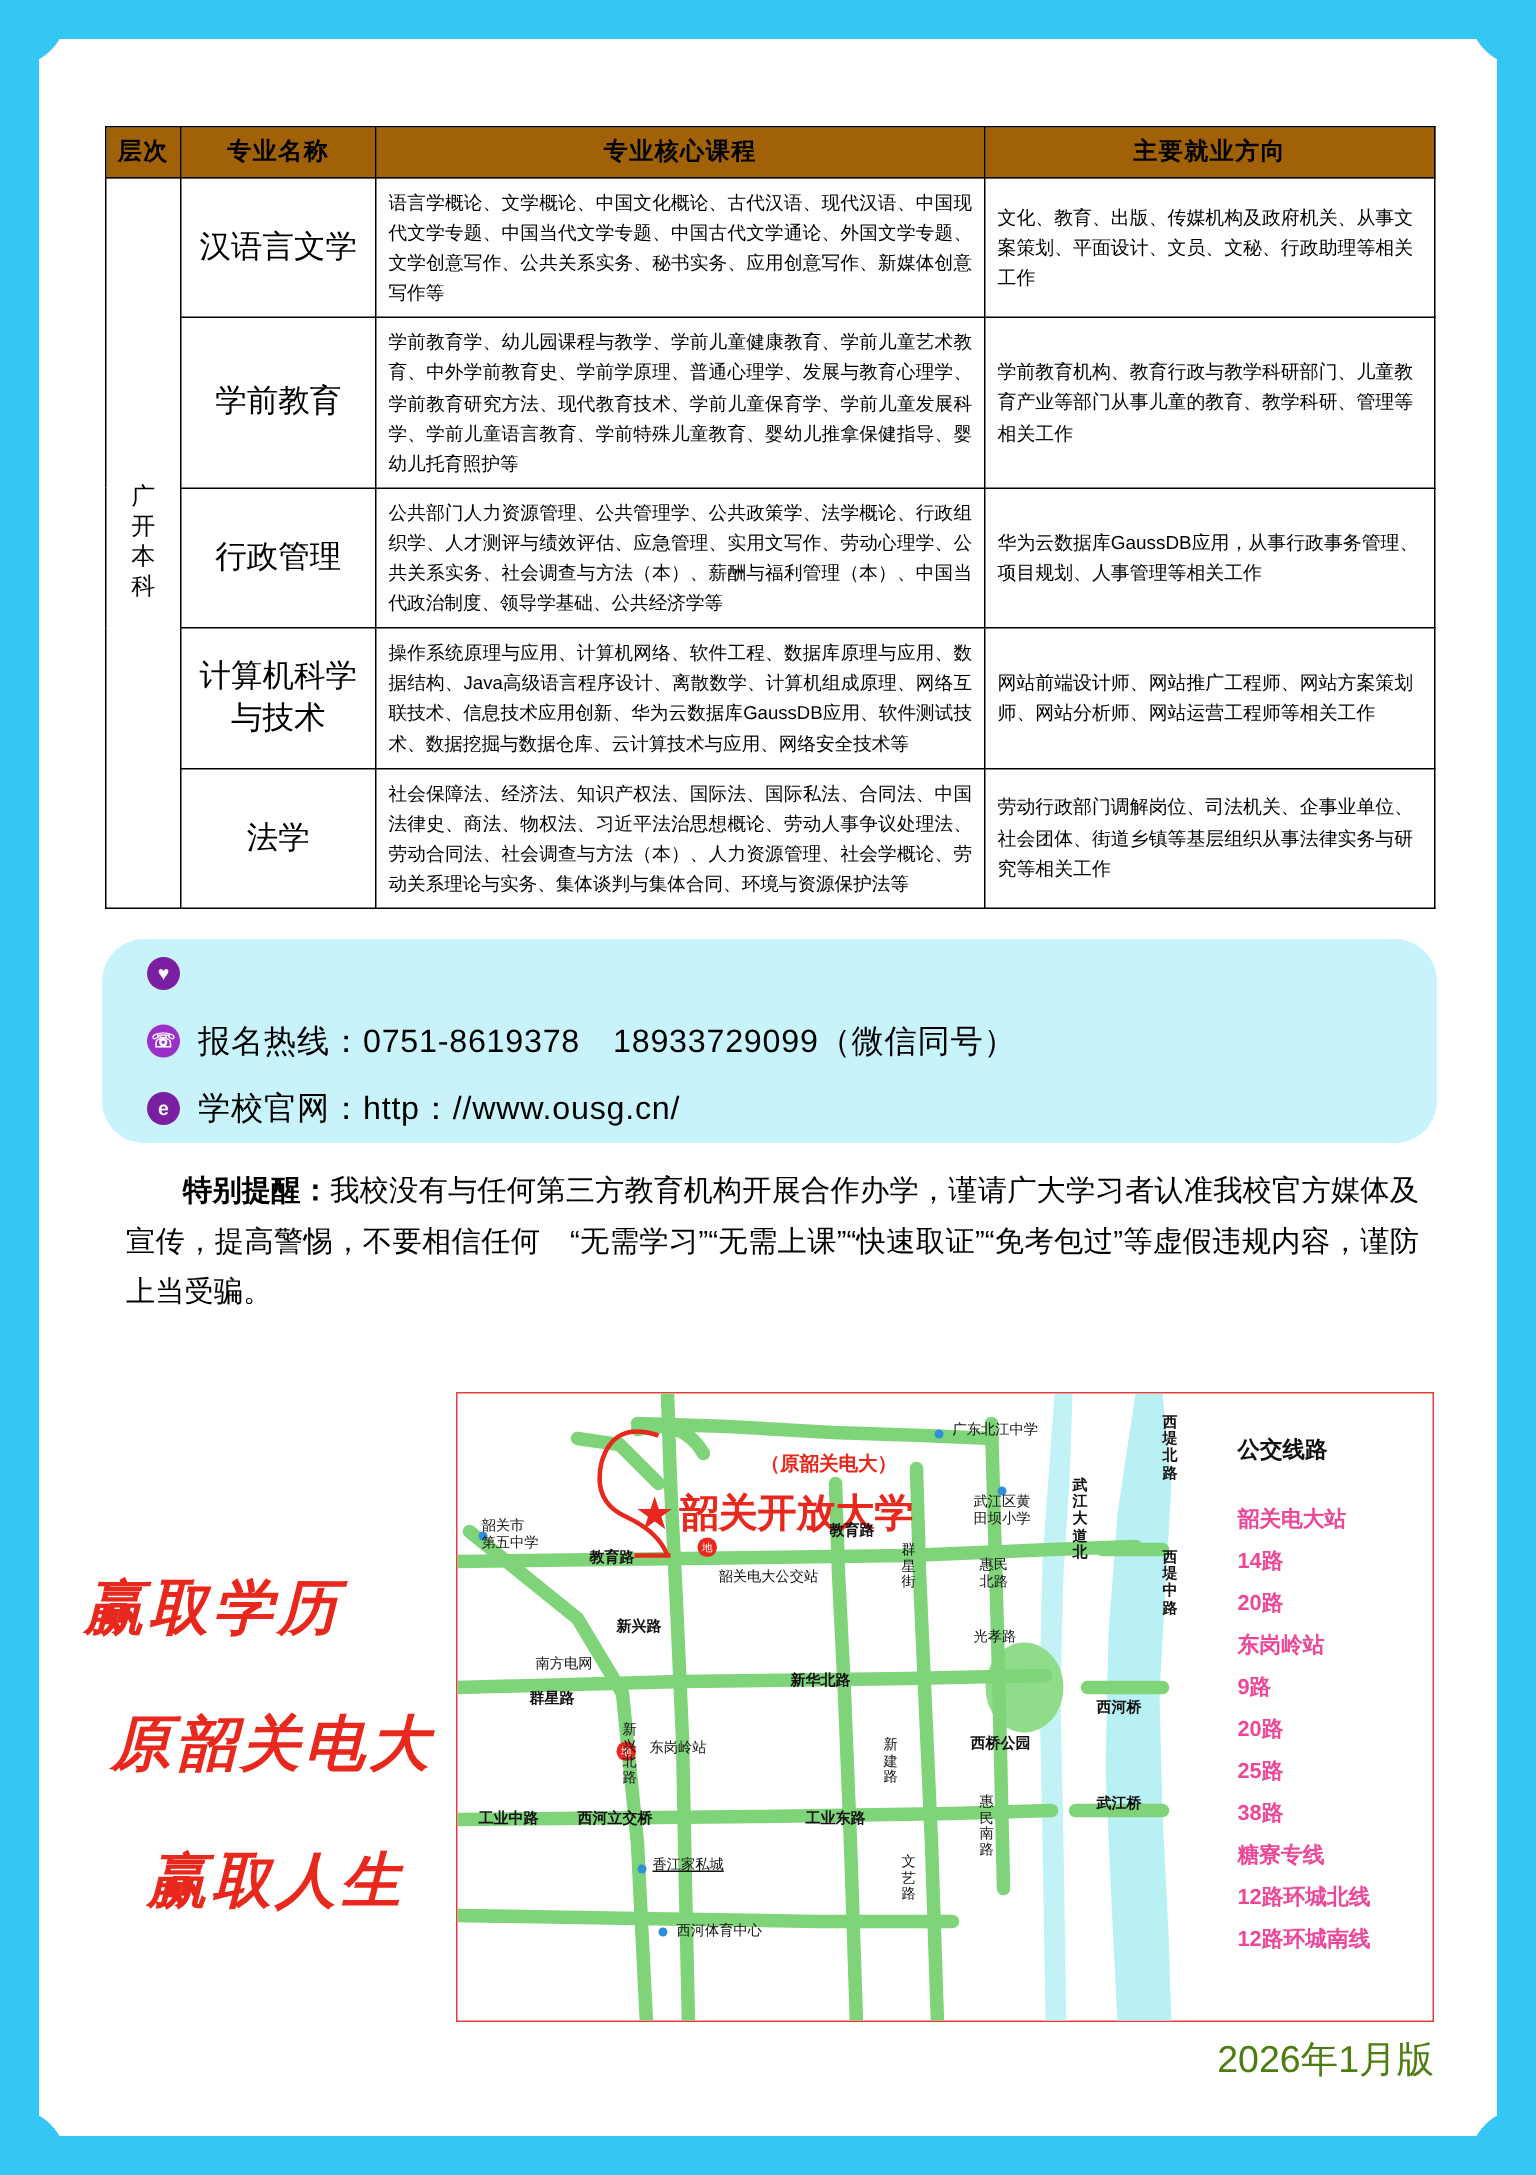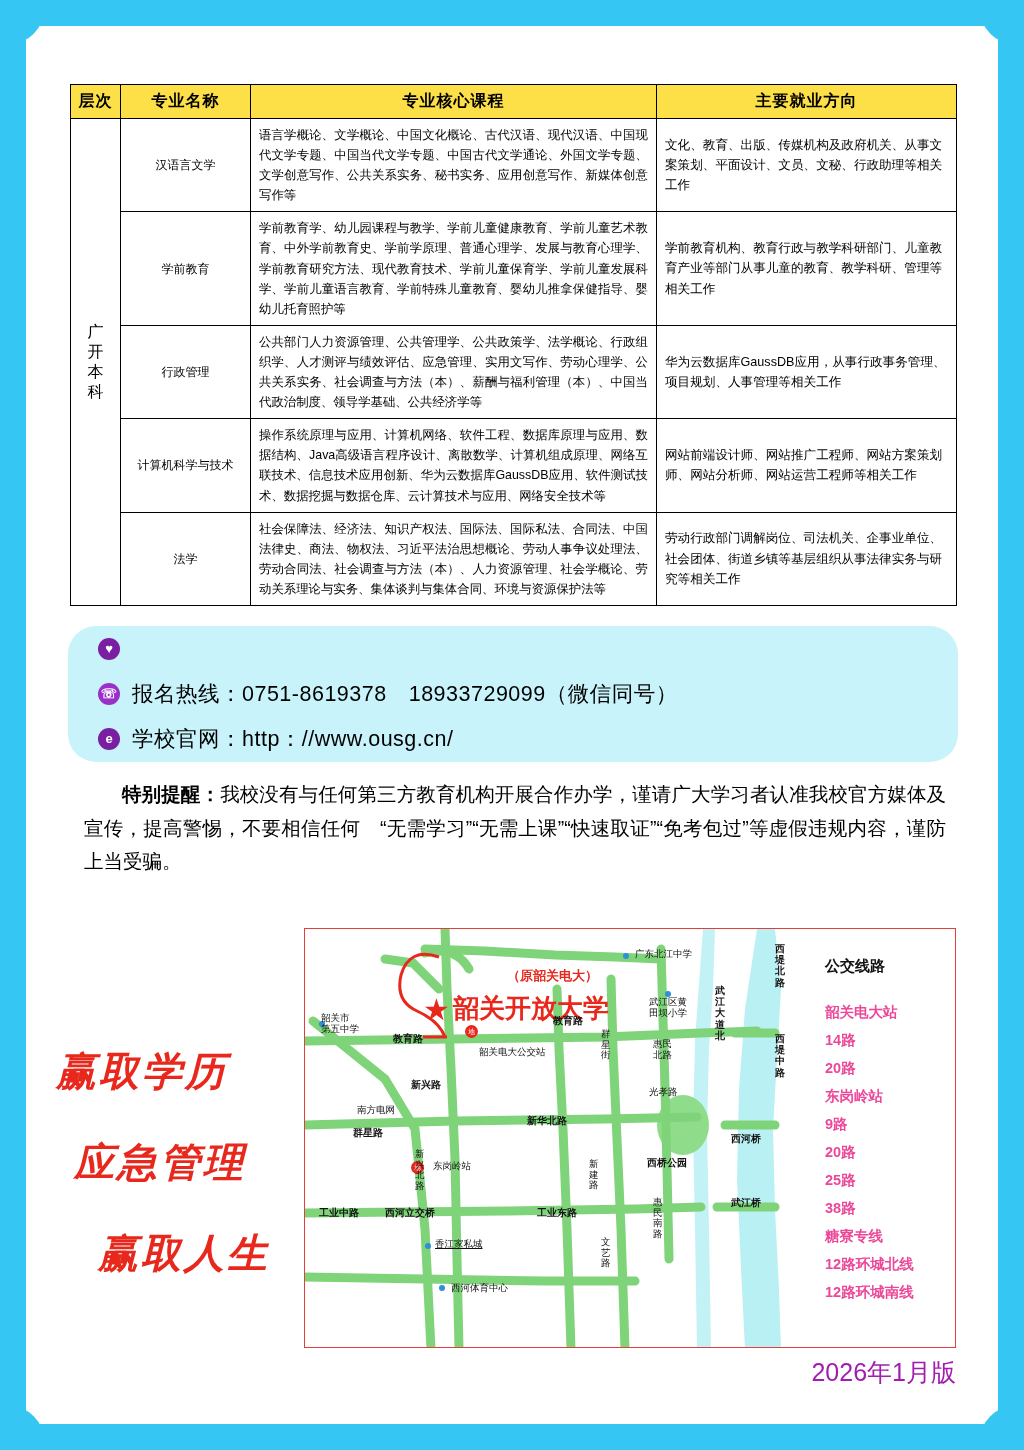--- a/index.html
+++ b/index.html
@@ -38,21 +38,21 @@
     width: 886px;
     border-collapse: collapse;
     table-layout: fixed;
   }
   table.majors th, table.majors td {
     border: 1px solid #000;
     vertical-align: middle;
     padding: 6px 8px;
   }
   table.majors thead th {
-    background: #fde047;
+    background: #a16207;
     text-align: center;
     font-size: 16px;
     font-weight: bold;
     letter-spacing: 1px;
     height: 34px;
     padding: 4px 2px;
   }
   .col-level { width: 50px; }
   .col-name  { width: 130px; }
   .col-course{ width: 406px; }
@@ -62,21 +62,21 @@
     text-align: center;
     font-size: 16px;
     font-weight: normal;
     line-height: 1.25;
     width: 50px;
     padding: 4px;
   }
   td.level-cell span { display: block; }
   td.name-cell {
     text-align: center;
-    font-size: 12px;
+    font-size: 21px;
     line-height: 1.35;
   }
   td.course-cell {
     font-size: 12.4px;
     line-height: 1.62;
     text-align: justify;
     text-justify: inter-ideograph;
   }
   td.job-cell {
     font-size: 12.6px;
@@ -181,21 +181,21 @@
     background: #e8281c; color: #fff; font-size: 7px;
     display: flex; align-items: center; justify-content: center;
   }
   .poi-dot {
     position: absolute; width: 6px; height: 6px; border-radius: 50%;
     background: #2f8fd8;
   }
   
   .version {
     position: absolute; right: 42px; top: 1330px;
-    font-size: 25px; color: #a21caf;
+    font-size: 25px; color: #4d7c0f;
   }
 </style>
 </head>
 <body>
 
 <div class="frame-outer"></div>
 <div class="frame-inner"></div>
 <div class="frame-curve" style="left:-26px;top:-26px;"></div>
 <div class="frame-curve" style="left:-26px;top:1406px;"></div>
 <div class="frame-curve" style="left:980px;top:-26px;"></div>
@@ -266,21 +266,21 @@
       <span class="contact-text"><span>学校官网：</span><span>http：//www.ousg.cn/</span></span>
     </div>
   </div>
 
   <div class="notice">
     <b>特别提醒：</b><span>我校没有与任何第三方教育机构开展合作办学，谨请广大学习者认准我校官方媒体及宣传，提高警惕，不要相信任何　“无需学习”“无需上课”“快速取证”“免考包过”等虚假违规内容，谨防上当受骗。</span>
   </div>
 
   <div class="slogan">
     <div class="s1">赢取学历</div>
-    <div class="s2">应急管理</div>
+    <div class="s2">原韶关电大</div>
     <div class="s3">赢取人生</div>
   </div>
 
   <div class="map-wrap">
     <svg class="map-svg" width="652" height="420">
 
       <path d="M452 0 L470 0 L476 60 L472 130 L468 200 L470 280 L474 360 L476 420 L440 420 L436 340 L432 250 L434 160 L440 80 Z" fill="#b9f0f4"></path>
       <path d="M398 0 L410 0 L408 60 L404 120 L402 200 L404 300 L406 420 L392 420 L390 300 L388 200 L390 110 Z" fill="#b9f0f4" opacity="0.85"></path>
 
       <ellipse cx="378" cy="196" rx="26" ry="30" fill="#8fdc8a"></ellipse>

